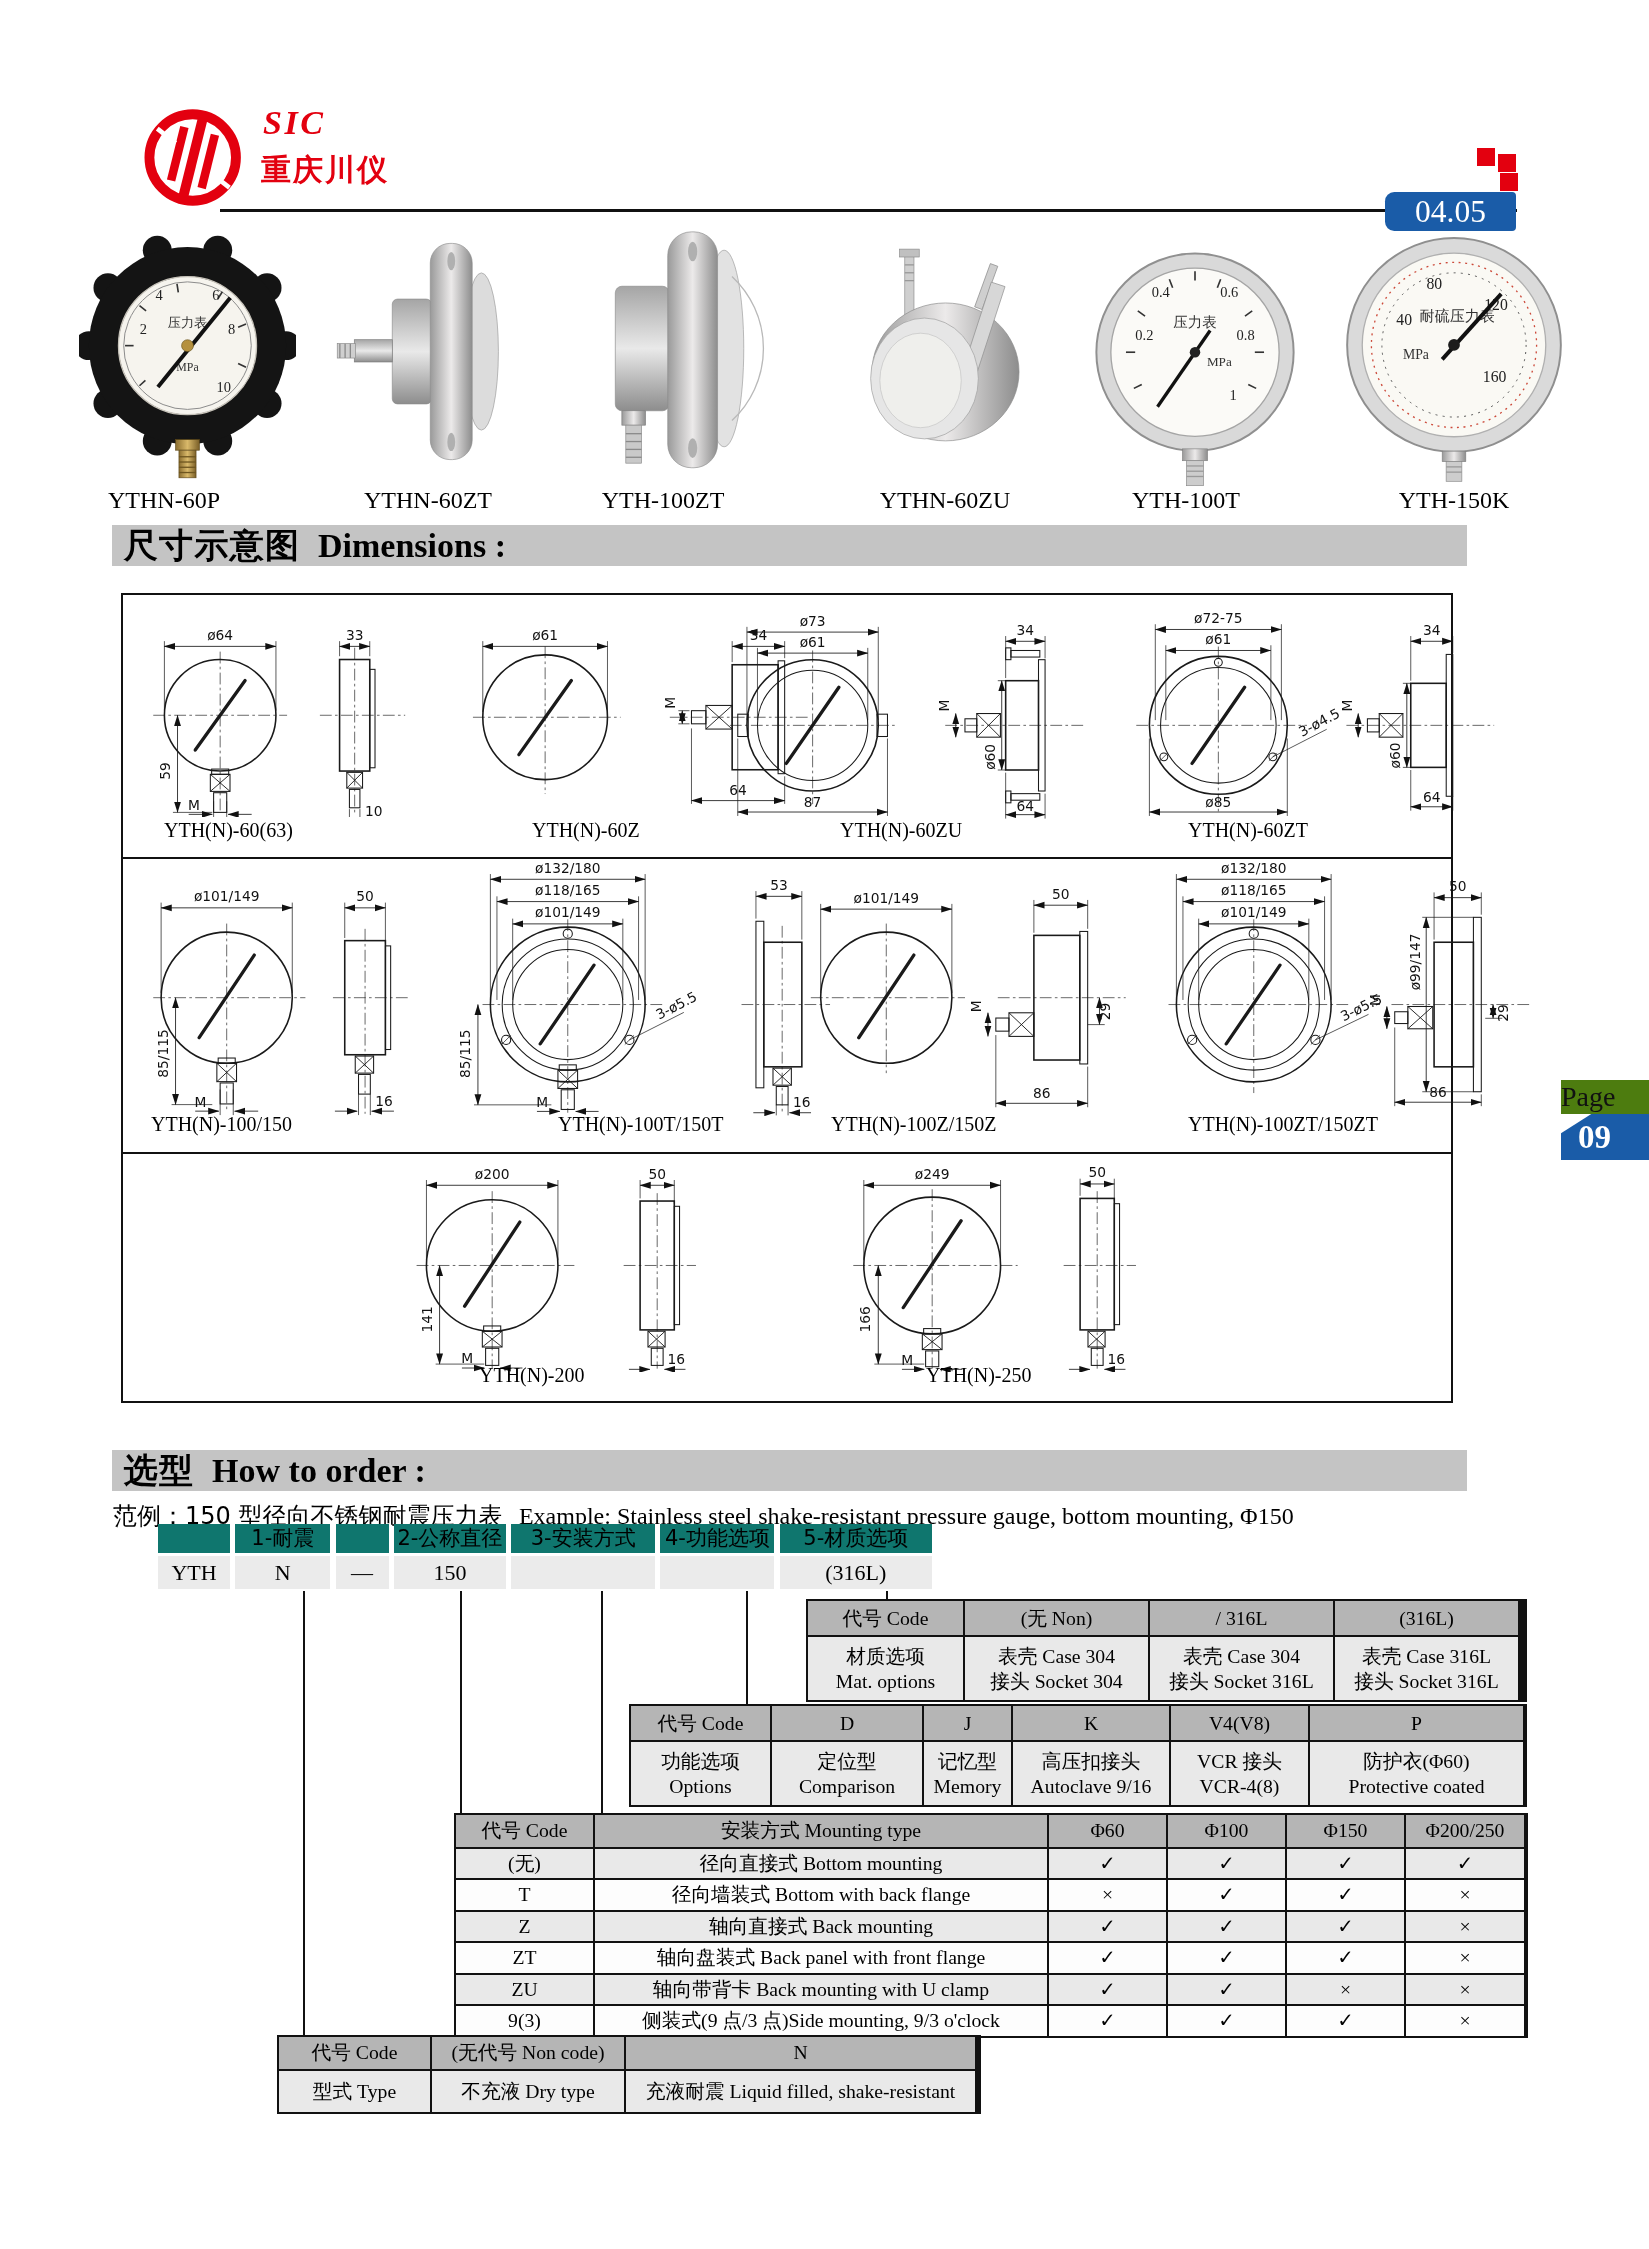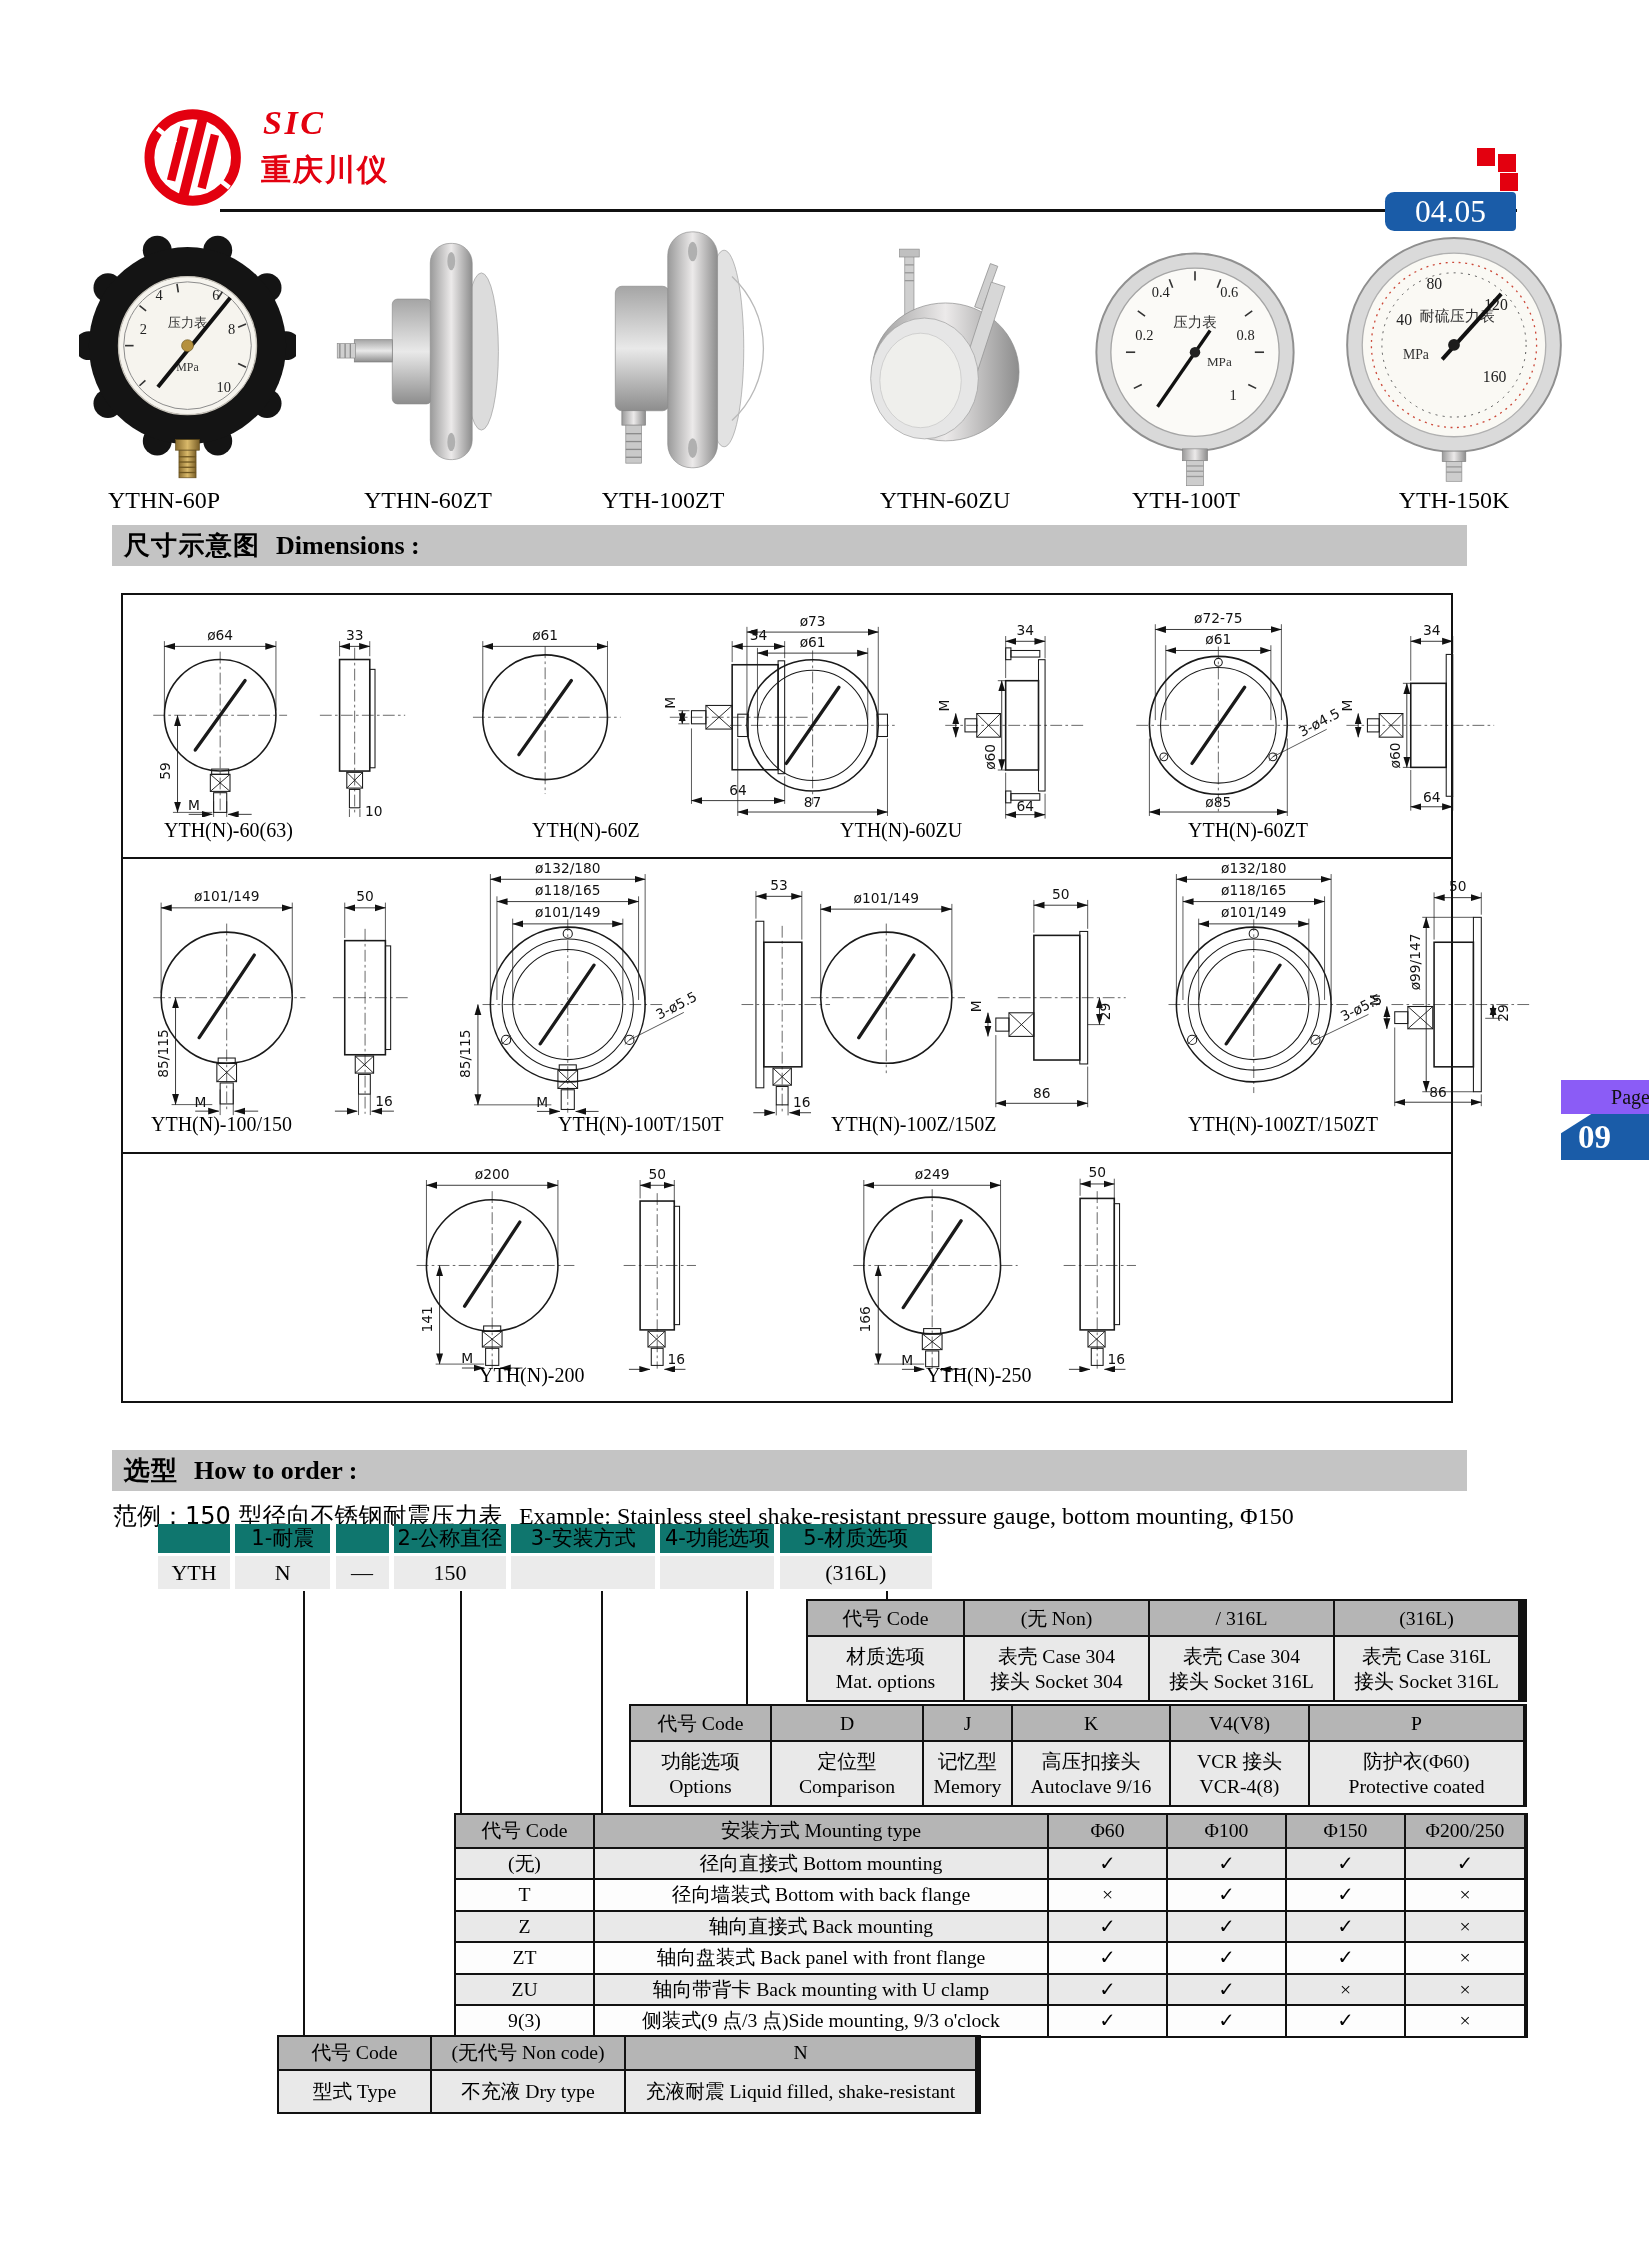--- a/index.html
+++ b/index.html
@@ -6,21 +6,21 @@
   body{width:1650px;height:2250px;position:relative;font-family:"Liberation Serif","DejaVu Serif",serif;color:#000}
   .abs{position:absolute}
   
   .company{font-size:27.6px;letter-spacing:0.7px;word-spacing:10.5px;white-space:nowrap}
   .rule{background:#111}
   .badge{background:#1a5ca8;color:#fff;font-size:31.5px;text-align:center;line-height:39px;border-radius:9.2px 3.9px 3.9px 9.2px}
   .redsq{background:#e3000f}
   .logo-sic{color:#e3000f;font-size:34px;font-weight:bold;font-style:italic;letter-spacing:2.6px}
   .logo-cn{color:#e3000f;font-size:30px;font-weight:bold;letter-spacing:2px}
   
-  .banner{background:#c4c4c4;font-size:26px;font-weight:bold;line-height:41px;padding-left:11.8px;white-space:nowrap}
+  .banner{background:#c4c4c4;font-size:34px;font-weight:bold;line-height:41px;padding-left:11.8px;white-space:nowrap}
   .banner .cn{font-family:"DejaVu Sans",sans-serif;letter-spacing:1.3px}
   
   .plabel{font-size:24px;text-align:center;white-space:nowrap}
   
   .dimbox{border:2.6px solid #111}
   .rowsep{background:#111}
   .dwg-label{font-size:20px;text-align:left;white-space:nowrap}
   
   .ol{fill:none;stroke:#1a1a1a;stroke-width:2.4}
   .ol2{fill:none;stroke:#1a1a1a;stroke-width:1.6}
@@ -38,21 +38,21 @@
   .sval{background:#ebebeb;height:33px;font-size:22px;text-align:center;line-height:33px}
   .conn{background:#111;width:2px}
   .tbl{display:grid;background:#111;border:2px solid #111;gap:2px}
   .tbl .h{background:#b5b5b5}
   .tbl .c{display:flex;flex-direction:column;align-items:center;justify-content:center;text-align:center;font-size:19.7px;line-height:1.25;padding:1.3px 3.9px}
   .tbl .lt{background:#e9e9e9}
   .tbl .wh{background:#fdfdfd}
   .mark{font-size:23.6px}
   .twoline span{display:block}
   
-  .ptab-top{background:#8b5cf6;color:#111;font-size:20px;text-align:right}
+  .ptab-top{background:#4d7c0f;color:#111;font-size:28px;text-align:left}
   .ptab-blue{background:#1a5ca8;color:#fff;font-size:33px;font-weight:bold;clip-path:polygon(0 42%,34% 0,100% 0,100% 100%,0 100%)}
 </style>
 </head>
 <body>
 
 <svg width="0" height="0" style="position:absolute">
   <defs>
     <marker id="ar" viewBox="0 0 12 9" refX="11.5" refY="4.5" markerWidth="13" markerHeight="10" orient="auto-start-reverse">
       <path d="M12,4.5 L0,0.8 L0,8.2 Z" fill="#111"></path>
     </marker>

